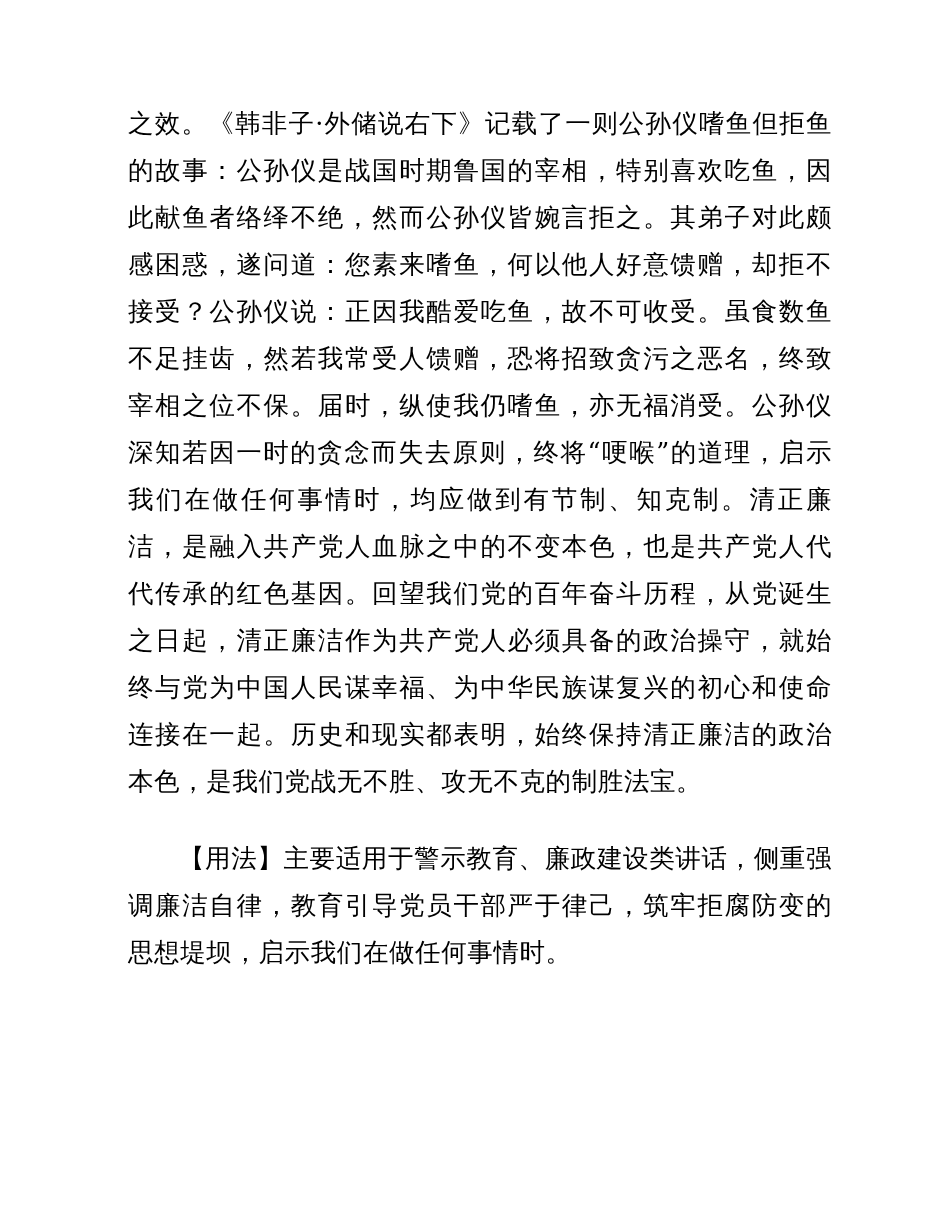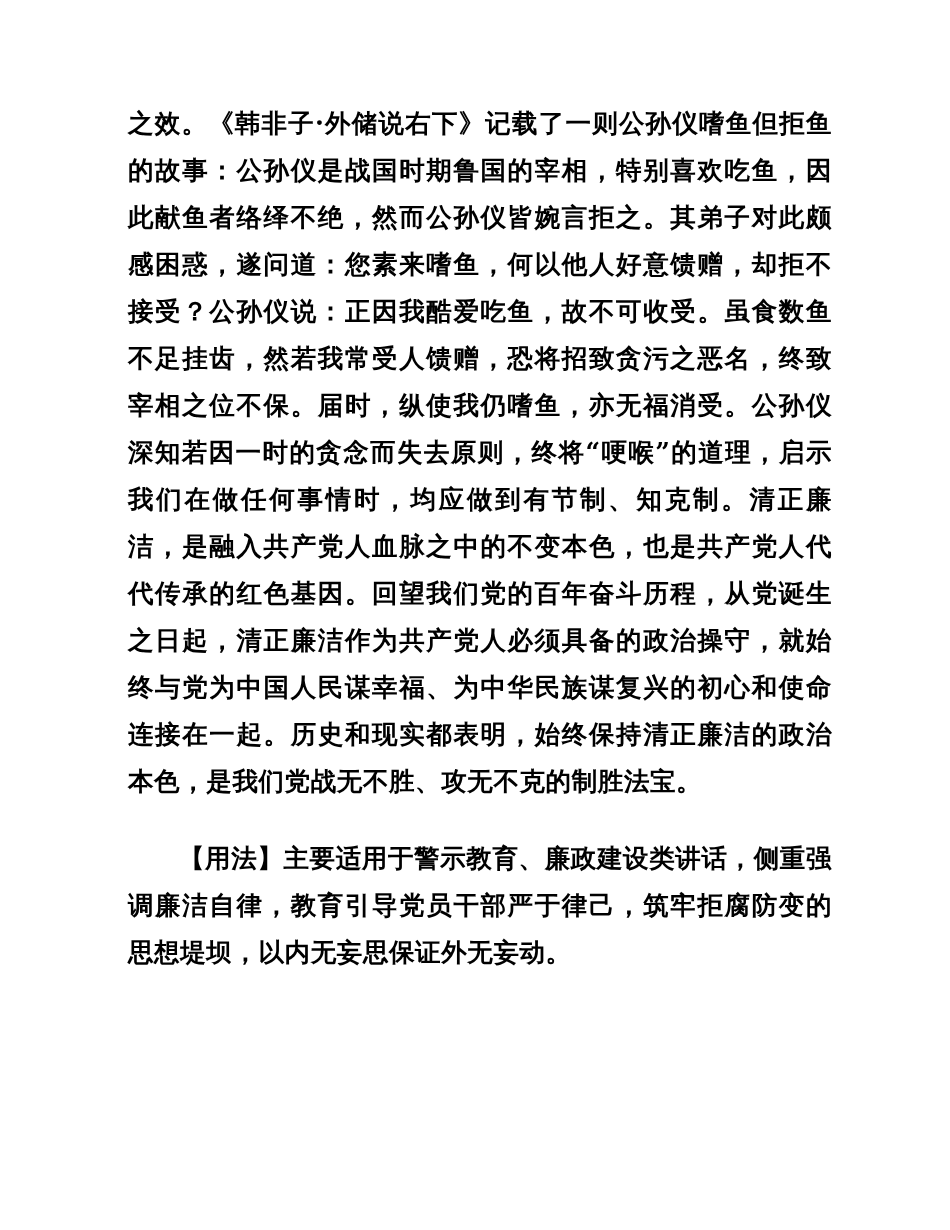--- a/index.html
+++ b/index.html
@@ -21,34 +21,33 @@
     background: #ffffff;
     box-sizing: border-box;
     padding: 100px 118px 0 128px;
   }
   .doc-body {
     font-size: 25.5px;
     line-height: 47px;
     text-align: justify;
     text-justify: inter-ideograph;
     letter-spacing: 0.6px;
-    font-weight: bold;
   }
   .para {
     margin: 0 0 0 0;
     text-indent: 0;
   }
   .para + .para {
     margin-top: 30px;
   }
   .indent {
     text-indent: 2em;
   }
 </style>
 </head>
 <body>
 
 <div class="page">
   <div class="doc-body">
     <p class="para">之效。《韩非子·外储说右下》记载了一则公孙仪嗜鱼但拒鱼的故事：公孙仪是战国时期鲁国的宰相，特别喜欢吃鱼，因此献鱼者络绎不绝，然而公孙仪皆婉言拒之。其弟子对此颇感困惑，遂问道：您素来嗜鱼，何以他人好意馈赠，却拒不接受？公孙仪说：正因我酷爱吃鱼，故不可收受。虽食数鱼不足挂齿，然若我常受人馈赠，恐将招致贪污之恶名，终致宰相之位不保。届时，纵使我仍嗜鱼，亦无福消受。公孙仪深知若因一时的贪念而失去原则，终将“哽喉”的道理，启示我们在做任何事情时，均应做到有节制、知克制。清正廉洁，是融入共产党人血脉之中的不变本色，也是共产党人代代传承的红色基因。回望我们党的百年奋斗历程，从党诞生之日起，清正廉洁作为共产党人必须具备的政治操守，就始终与党为中国人民谋幸福、为中华民族谋复兴的初心和使命连接在一起。历史和现实都表明，始终保持清正廉洁的政治本色，是我们党战无不胜、攻无不克的制胜法宝。</p>
-    <p class="para indent">【用法】主要适用于警示教育、廉政建设类讲话，侧重强调廉洁自律，教育引导党员干部严于律己，筑牢拒腐防变的思想堤坝，以内无妄思保证外无妄动。</p>
+    <p class="para indent">【用法】主要适用于警示教育、廉政建设类讲话，侧重强调廉洁自律，教育引导党员干部严于律己，筑牢拒腐防变的思想堤坝，启示我们在做任何事情时。</p>
   </div>
 </div>
 
 </body></html>

